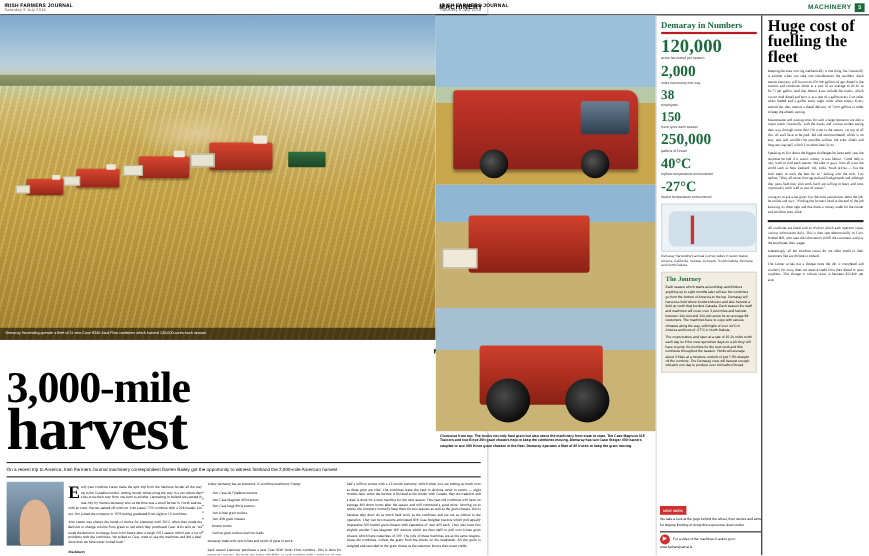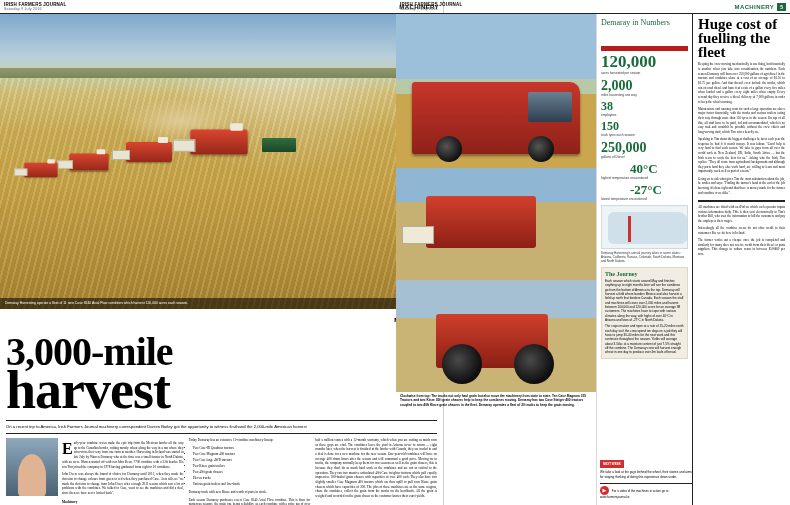--- a/index.html
+++ b/index.html
@@ -183,37 +183,37 @@
     background:radial-gradient(circle at 40% 40%, #4a4a4a, #0d0d0d 70%);
   }
   .img-caption {
     font-family:"Liberation Sans", sans-serif;
     font-size:3.2px; line-height:1.35; font-weight:bold;
     padding:2px 4px 4px 4px;
   }
 
   
   .numbers-title {
-    font-family:"Liberation Serif", serif; font-weight:normal;
-    font-size:8px; color:#1a6a3c; border-bottom:5px solid #b91c1c;
-    padding-bottom:19px; margin-bottom:3px;
+    font-family:"Liberation Serif", serif; font-weight:bold;
+    font-size:8px; color:#1a6a3c; border-bottom:2px solid #b91c1c;
+    padding-bottom:2px; margin-bottom:3px;
   }
   .numitem { margin-bottom:4px; }
   .numitem .val {
     font-family:"Liberation Serif", serif; font-weight:bold;
     color:#1a6a3c; line-height:.95;
   }
   .numitem .lbl {
     font-family:"Liberation Sans", sans-serif;
     font-size:3.2px; color:#333; line-height:1.3; margin-top:.5px;
   }
   .v-xl { font-size:17px; }
   .v-lg { font-size:14px; }
   .v-md { font-size:12px; }
-  .v-temp { font-size:13px;margin-left:29px; }
+  .v-temp { font-size:13px; }
   .map-box {
     margin-top:4px; height:44px; background:#eef3f6;
     border:1px solid #cfd9e0; position:relative; overflow:hidden;
   }
   .map-box .usa {
     position:absolute; left:6px; top:6px; width:80px; height:32px;
     background:#cfe0ea; border-radius:6px 10px 8px 6px;
   }
   .map-box .route {
     position:absolute; left:26px; top:10px; width:3px; height:26px;

